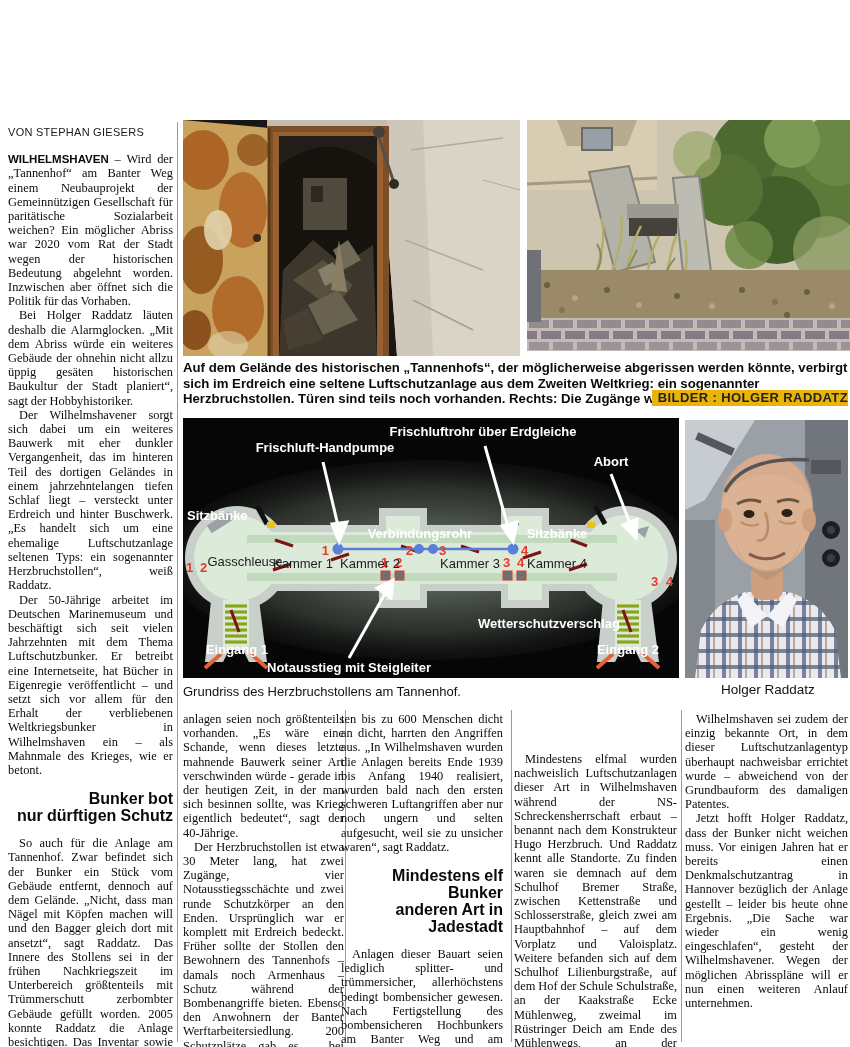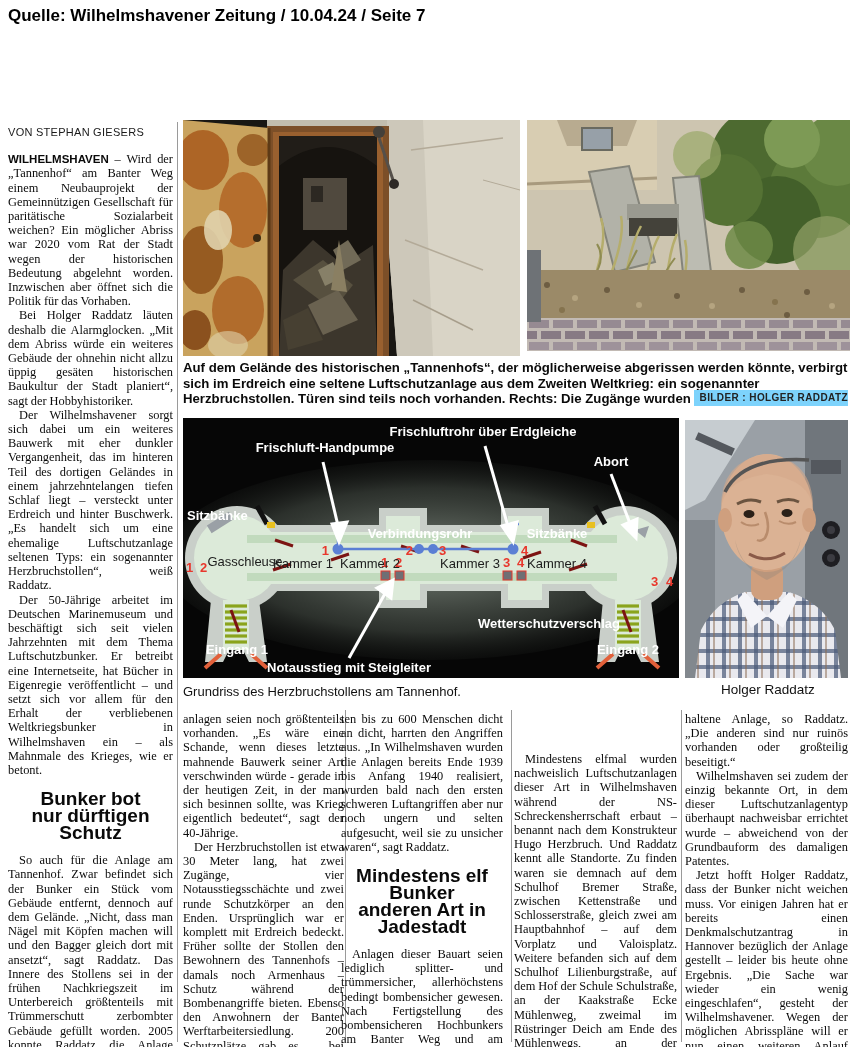--- a/index.html
+++ b/index.html
@@ -18,22 +18,22 @@
   .subhead{font-family:"Liberation Serif",serif;font-size:20.5px;}
 
   .byline{font-family:"Liberation Sans",sans-serif;font-size:11px;letter-spacing:.3px;
           color:#1a1a1a;margin-bottom:13px;}
 
   .bodycol{font-size:12.4px;line-height:14.2px;text-align:justify;hyphens:auto;
            -webkit-hyphens:auto;word-spacing:-0.2px;}
   .bodycol p{margin:0;}
   .bodycol p.ind{text-indent:11px;}
   .dateline{font-family:"Liberation Sans",sans-serif;font-weight:bold;font-size:11.5px;}
-  .colhead{font-family:"Liberation Sans",sans-serif;font-weight:bold;font-size:19px;
-           line-height:17px;text-align:center;margin:13px 0 12px 0;}
+  .colhead{font-family:"Liberation Sans",sans-serif;font-weight:bold;font-size:16px;
+           line-height:17px;text-align:right;margin:13px 0 12px 0;}
 
   .col1{left:8px;top:125px;width:165px;height:918px;}
   .col2{left:183px;top:712px;width:161px;height:332px;}
   .col3{left:341px;top:712px;width:162px;height:332px;}
   .col4{left:514px;top:712px;width:163px;height:332px;margin-top:40px;}
   .col5{left:685px;top:712px;width:163px;height:332px;}
 
   .vrule{width:1px;background:#9a9a9a;}
   .vr1{left:177px;top:122px;height:920px;}
   .vr2{left:345px;top:710px;height:332px;}
@@ -41,36 +41,35 @@
   .vr4{left:681px;top:710px;height:332px;}
 
   .photo{background:#222;}
   .photo svg{display:block;}
   .photo-left{left:183px;top:120px;width:337px;height:236px;}
   .photo-right{left:527px;top:120px;width:323px;height:231px;}
   .portrait{left:685px;top:420px;width:163px;height:258px;}
 
   .photo-caption{left:183px;top:360px;width:665px;font-family:"Liberation Sans",sans-serif;
                  font-size:13.2px;line-height:15.6px;font-weight:bold;color:#0a0a0a;}
-  .photo-credit{position:absolute;right:0;bottom:1px;font-size:10px;font-weight:bold;
-                letter-spacing:.4px;color:#222;background:#7dd3fc;padding-left:6px;}
+  .photo-credit{position:absolute;right:0;bottom:1px;font-size:13px;font-weight:bold;
+                letter-spacing:.4px;color:#222;background:#eab308;padding-left:6px;}
   .diagram{left:183px;top:418px;width:496px;height:260px;background:#000;}
   .diagram-caption{left:183px;top:684px;width:490px;font-family:"Liberation Sans",sans-serif;
                    font-size:13px;color:#111;}
   .portrait-caption{left:685px;top:682px;width:163px;font-family:"Liberation Sans",sans-serif;
                     font-size:13.5px;color:#111;margin-left:36px;}
 
   .dlabel{font-family:"Liberation Sans",sans-serif;font-weight:bold;}
 </style>
 </head>
 <body>
 
 <div class="page">
 
-  <div class="abs source-line">Quelle: Wilhelmshavener Zeitung / 10.04.24 / Seite 7</div>
 
   <div class="abs vrule vr1"></div>
   <div class="abs vrule vr2"></div>
   <div class="abs vrule vr3"></div>
   <div class="abs vrule vr4"></div>
 
   <div class="abs col1 bodycol">
     <div class="byline">VON STEPHAN GIESERS</div>
     <p><span class="dateline">WILHELMSHAVEN</span><span> – Wird der „Tannenhof“ am Banter Weg einem Neubauprojekt der Gemeinnützigen Gesellschaft für paritätische Sozialarbeit weichen? Ein möglicher Abriss war 2020 vom Rat der Stadt wegen der historischen Bedeutung abgelehnt worden. Inzwischen aber öffnet sich die Politik für das Vorhaben.</span></p>
     <p class="ind">Bei Holger Raddatz läuten deshalb die Alarmglocken. „Mit dem Abriss würde ein weiteres Gebäude der ohnehin nicht allzu üppig gesäten historischen Baukultur der Stadt planiert“, sagt der Hobbyhistoriker.</p>
@@ -453,18 +452,17 @@
     </div>
     <p class="ind">Anlagen dieser Bauart seien lediglich splitter- und trümmersicher, allerhöchstens bedingt bombensicher gewesen. Nach Fertigstellung des bombensicheren Hochbunkers am Banter Weg und am Westbahnhof wichen die Schutzsuchenden deshalb größtenteils in diese Bauwerke aus.</p>
   </div>
 
   <div class="abs col4 bodycol">
     <p class="ind">Mindestens elfmal wurden nachweislich Luftschutzanlagen dieser Art in Wilhelmshaven während der NS-Schreckensherrschaft erbaut – benannt nach dem Konstrukteur Hugo Herzbruch. Und Raddatz kennt alle Standorte. Zu finden waren sie demnach auf dem Schulhof Bremer Straße, zwischen Kettenstraße und Schlosserstraße, gleich zwei am Hauptbahnhof – auf dem Vorplatz und Valoisplatz. Weitere befanden sich auf dem Schulhof Lilienburgstraße, auf dem Hof der Schule Schulstraße, an der Kaakstraße Ecke Mühlenweg, zweimal im Rüstringer Deich am Ende des Mühlenwegs, an der Borkumstraße Ecke Alter Deichsweg.</p>
     <p class="ind">Und eben am Tannenhof – die heute einzige komplett er-</p>
   </div>
 
   <div class="abs col5 bodycol">
-    <p>haltene Anlage, so Raddatz. „Die anderen sind nur ruinös vorhanden oder großteilig beseitigt.“</p>
     <p class="ind">Wilhelmshaven sei zudem der einzig bekannte Ort, in dem dieser Luftschutzanlagentyp überhaupt nachweisbar errichtet wurde – abweichend von der Grundbauform des damaligen Patentes.</p>
     <p class="ind">Jetzt hofft Holger Raddatz, dass der Bunker nicht weichen muss. Vor einigen Jahren hat er bereits einen Denkmalschutzantrag in Hannover bezüglich der Anlage gestellt – leider bis heute ohne Ergebnis. „Die Sache war wieder ein wenig eingeschlafen“, gesteht der Wilhelmshavener. Wegen der möglichen Abrisspläne will er nun einen weiteren Anlauf unternehmen.</p>
   </div>
 
 </div>
 
 </body></html>

